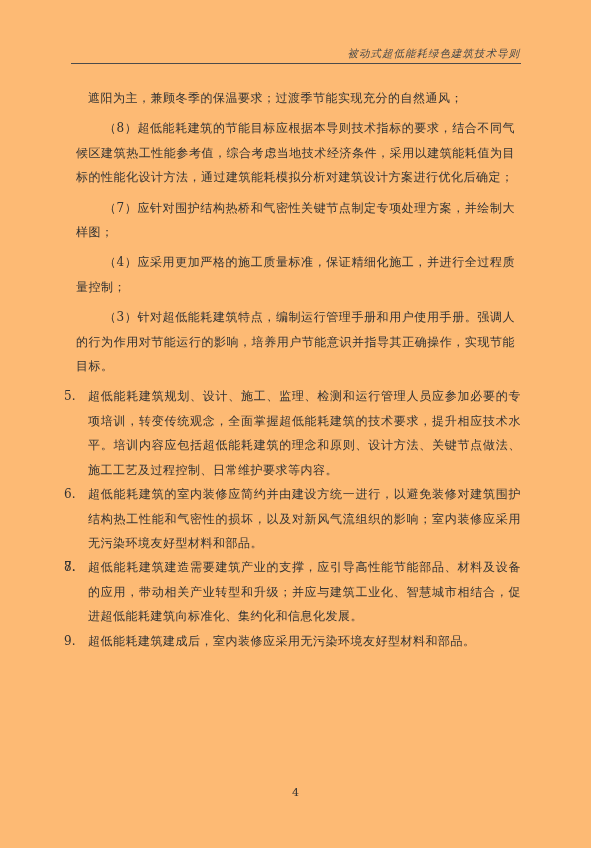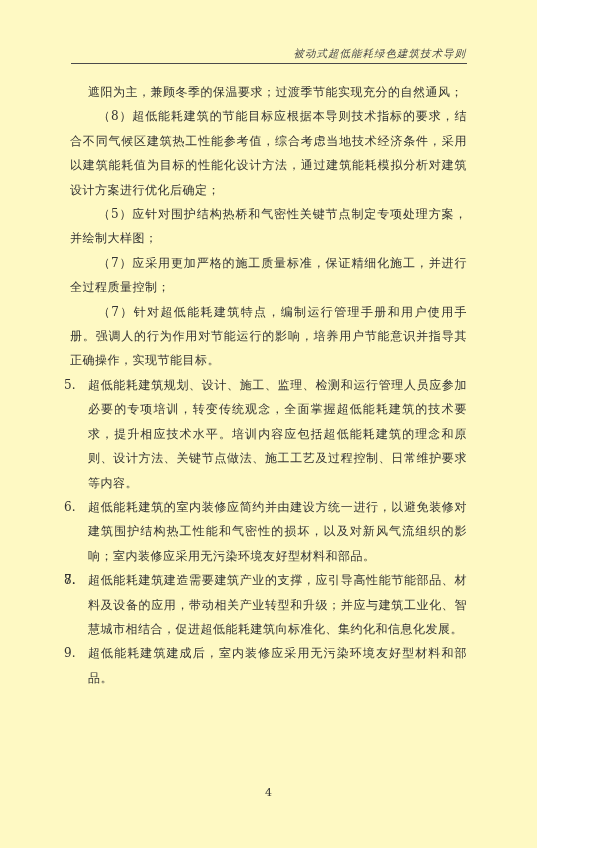--- a/index.html
+++ b/index.html
@@ -2,23 +2,23 @@
 <html><head>
 <meta charset="utf-8">
 <style>
   html, body {
     margin: 0;
     padding: 0;
     background: #ffffff;
   }
   .page {
     position: relative;
-    width: 537px;
+    width: 591px;
     height: 848px;
-    background: #fef9c3;
+    background: #fdba74;
     overflow: hidden;
     font-family: "DejaVu Serif", "Liberation Serif", serif;
     color: #333333;
   }
   
   .running-title {
     position: absolute;
     top: 47px;
     right: 71px;
     font-size: 10.5px;
@@ -41,21 +41,21 @@
     top: 80px;
     left: 0;
     right: 0;
     padding: 0 70px;
     font-size: 12px;
     letter-spacing: 0.5px;
     line-height: 24.4px;
     text-align: justify;
   }
   .body-text p {
-    margin: 0;
+    margin: 6px;
     padding: 0;
   }
   
   p.cont {
     margin-left: 18px;
   }
   
   p.sub {
     text-indent: 28px;
   }
@@ -95,23 +95,23 @@
 
   <div class="running-title">被动式超低能耗绿色建筑技术导则</div>
 
   <div class="header-rule"></div>
 
   <div class="body-text">
 
     <p class="cont">遮阳为主，兼顾冬季的保温要求；过渡季节能实现充分的自然通风；</p>
 
     <p class="sub">（8）超低能耗建筑的节能目标应根据本导则技术指标的要求，结合不同气候区建筑热工性能参考值，综合考虑当地技术经济条件，采用以建筑能耗值为目标的性能化设计方法，通过建筑能耗模拟分析对建筑设计方案进行优化后确定；</p>
-    <p class="sub">（5）应针对围护结构热桥和气密性关键节点制定专项处理方案，并绘制大样图；</p>
-    <p class="sub">（7）应采用更加严格的施工质量标准，保证精细化施工，并进行全过程质量控制；</p>
-    <p class="sub">（7）针对超低能耗建筑特点，编制运行管理手册和用户使用手册。强调人的行为作用对节能运行的影响，培养用户节能意识并指导其正确操作，实现节能目标。</p>
+    <p class="sub">（7）应针对围护结构热桥和气密性关键节点制定专项处理方案，并绘制大样图；</p>
+    <p class="sub">（4）应采用更加严格的施工质量标准，保证精细化施工，并进行全过程质量控制；</p>
+    <p class="sub">（3）针对超低能耗建筑特点，编制运行管理手册和用户使用手册。强调人的行为作用对节能运行的影响，培养用户节能意识并指导其正确操作，实现节能目标。</p>
 
     <ol class="num-list">
       <li>
         <span class="num">5.</span>
         <span class="txt">超低能耗建筑规划、设计、施工、监理、检测和运行管理人员应参加必要的专项培训，转变传统观念，全面掌握超低能耗建筑的技术要求，提升相应技术水平。培训内容应包括超低能耗建筑的理念和原则、设计方法、关键节点做法、施工工艺及过程控制、日常维护要求等内容。</span>
       </li>
       <li>
         <span class="num">6.</span>
         <span class="txt">超低能耗建筑的室内装修应简约并由建设方统一进行，以避免装修对建筑围护结构热工性能和气密性的损坏，以及对新风气流组织的影响；室内装修应采用无污染环境友好型材料和部品。</span>
       </li>

